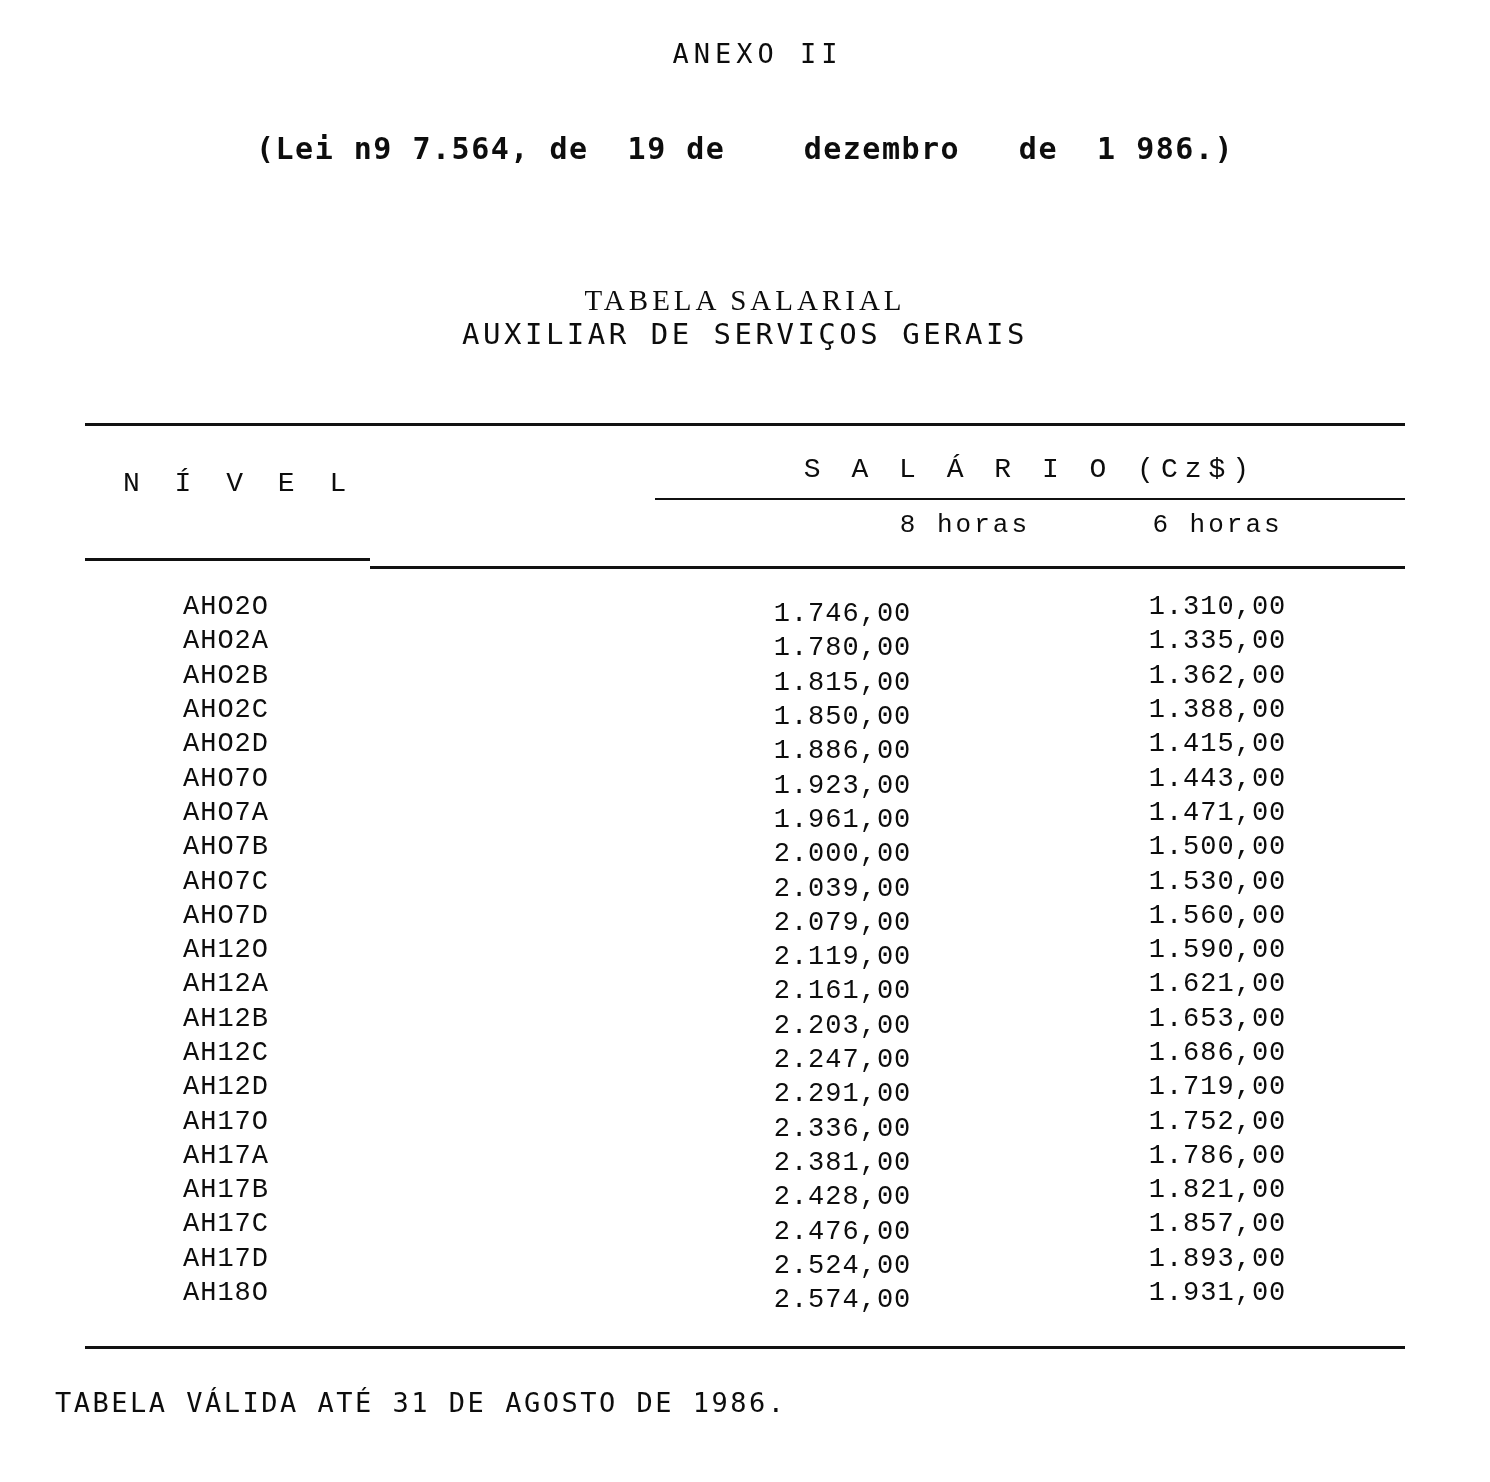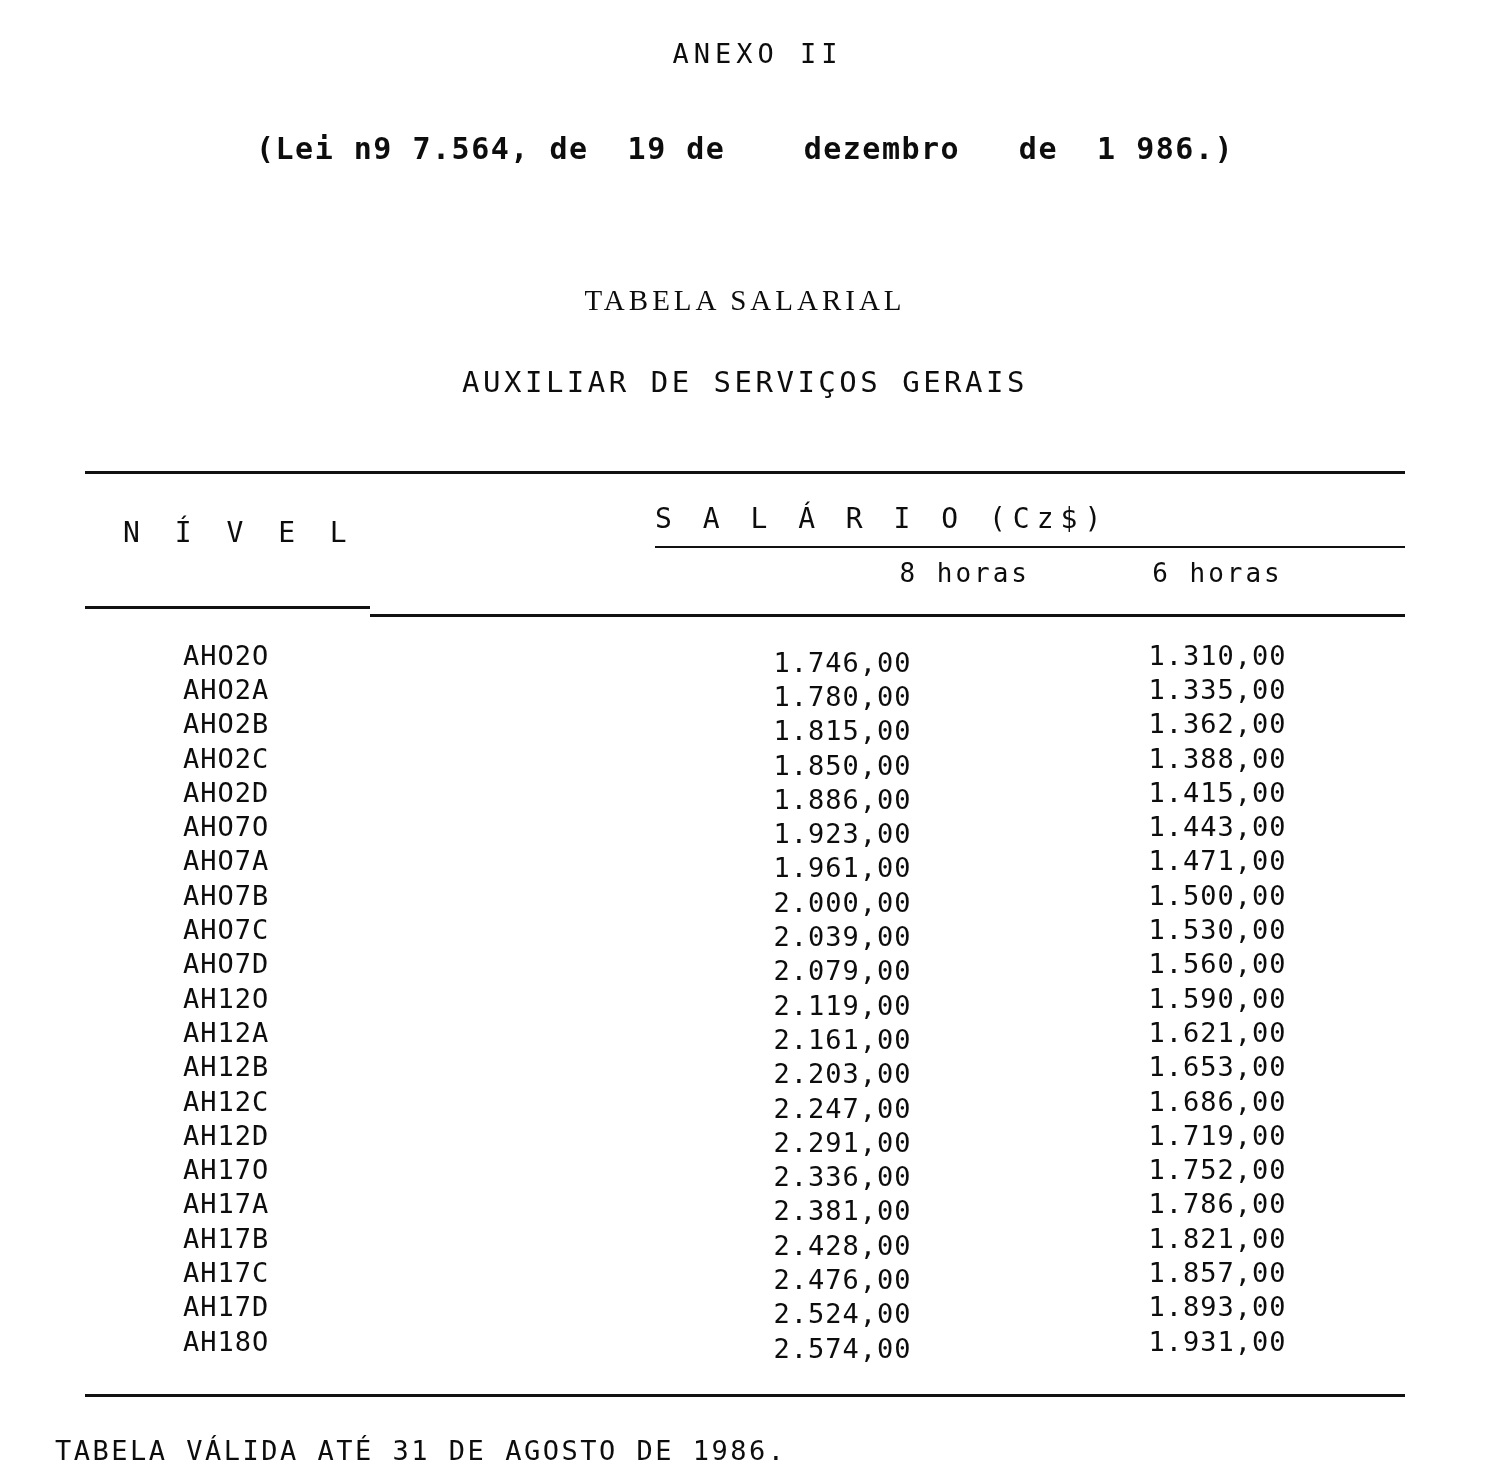--- a/index.html
+++ b/index.html
@@ -42,28 +42,28 @@
     text-align: center;
     font-size: 29px;
     letter-spacing: 4px;
     margin-top: 118px;
     font-family: Liberation Serif, serif;
   }
   .cargo {
     text-align: center;
     font-size: 29px;
     letter-spacing: 3.5px;
-    margin-top: 48px;
   }
 
   
   .table-wrap {
     position: relative;
     margin: 72px auto 0 auto;
     width: 1320px;
+    font-family: Liberation Mono, monospace;
   }
   .rule {
     height: 0;
     border-top: 3px solid #111;
     width: 100%;
   }
   .head-area {
     position: relative;
     height: 132px;
   }
@@ -72,21 +72,21 @@
     left: 38px;
     top: 42px;
     font-size: 28px;
     letter-spacing: 9px;
   }
   .salario-label {
     position: absolute;
     left: 570px;
     top: 28px;
     width: 750px;
-    text-align: left;
+    text-align: center;
     font-size: 28px;
     letter-spacing: 7px;
   }
   .salario-underline {
     position: absolute;
     left: 570px;
     top: 72px;
     width: 750px;
     border-top: 2px solid #111;
   }

